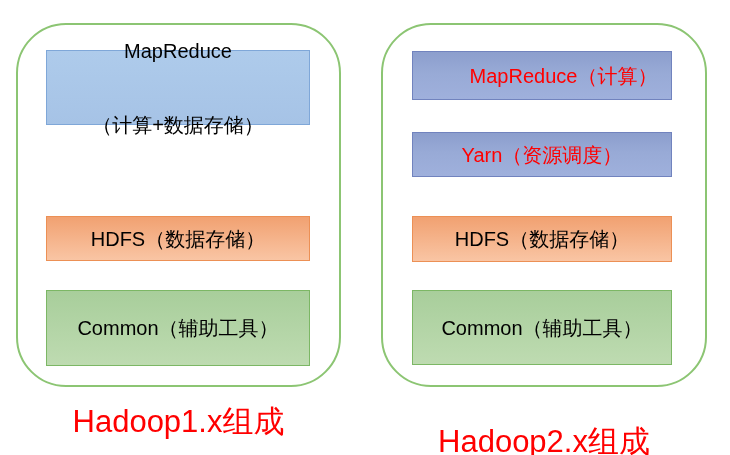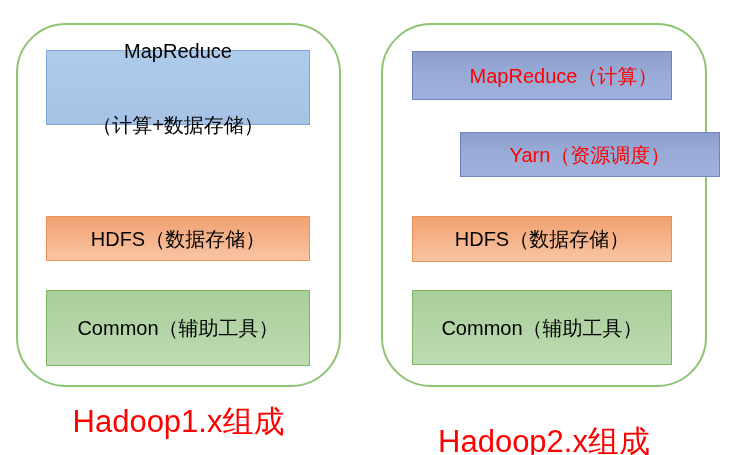--- a/index.html
+++ b/index.html
@@ -50,21 +50,21 @@
     background:linear-gradient(180deg,#A8CE9B 0%,#BEDBB1 100%);
     border:1.5px solid #7CB765;
     text-align:center;
   }
   
   .lb-mapreduce{left:46px;top:50px;width:264px;height:75px;}
   .lb-hdfs{left:46px;top:216px;width:264px;height:45px;}
   .lb-common{left:46px;top:290px;width:264px;height:76px;}
   
   .rb-mapreduce{left:412px;top:51px;width:260px;height:49px;padding-left:43px;}
-  .rb-yarn{left:412px;top:132px;width:260px;height:45px;margin-left:48px;}
+  .rb-yarn{left:412px;top:132px;width:260px;height:45px;}
   .rb-hdfs{left:412px;top:216px;width:260px;height:46px;}
   .rb-common{left:412px;top:290px;width:260px;height:75px;}
   .caption{
     position:absolute;
     top:404px;
     height:36px;
     font-size:31px;
     line-height:36px;
     color:#FF0000;
     text-align:center;

